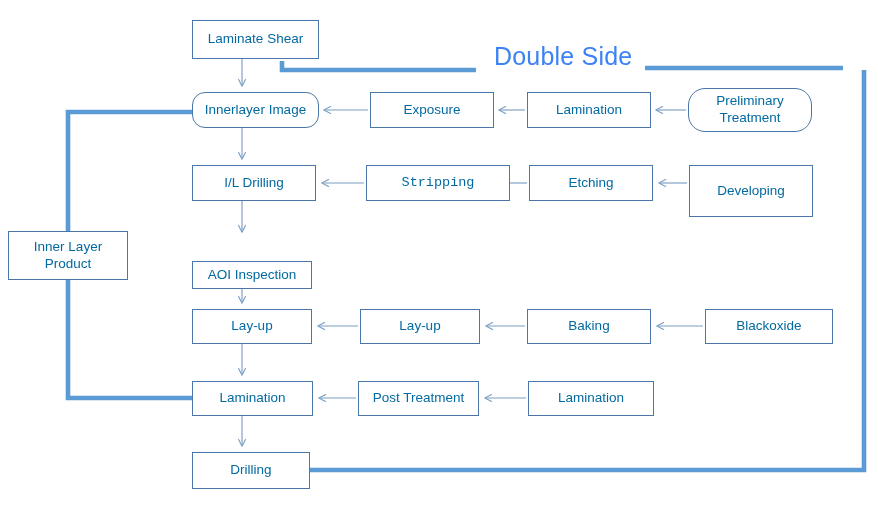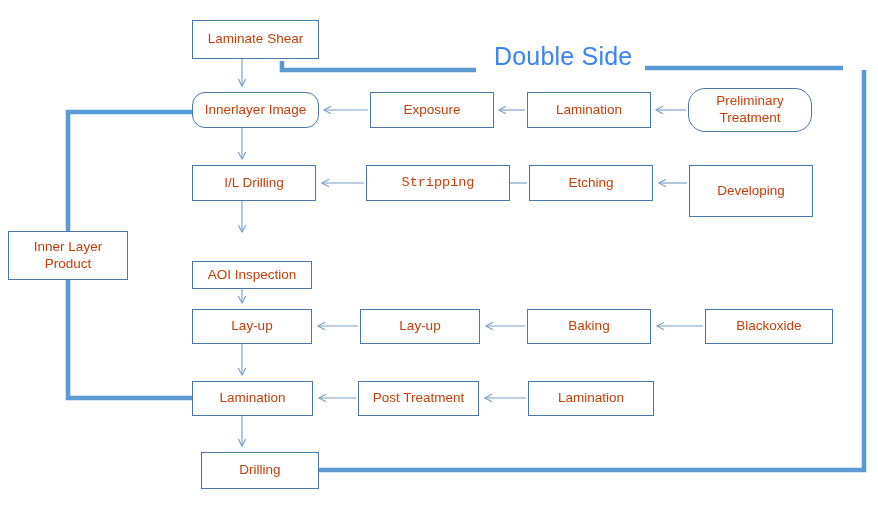--- a/index.html
+++ b/index.html
@@ -24,21 +24,21 @@
     top: 0;
     width: 878px;
     height: 513px;
     pointer-events: none;
   }
   .node {
     position: absolute;
     box-sizing: border-box;
     border: 1px solid #4a77a8;
     background: #ffffff;
-    color: #c2410c;
+    color: #0369a1;
     font-family: "Liberation Sans", sans-serif;
     font-size: 13.5px;
     line-height: 1.25;
     display: flex;
     align-items: center;
     justify-content: center;
     text-align: center;
     padding: 2px 4px;
     white-space: pre-line;
     z-index: 3;
@@ -107,16 +107,16 @@
       <div class="node" style="left: 8px; top: 231px; width: 120px; height: 49px;">Inner Layer
 Product</div>
       <div class="node" style="left: 192px; top: 238px; width: 120px; height: 28px; margin-top: 23px;">AOI Inspection</div>
       <div class="node" style="left: 192px; top: 309px; width: 120px; height: 35px;">Lay-up</div>
       <div class="node" style="left: 360px; top: 309px; width: 120px; height: 35px;">Lay-up</div>
       <div class="node" style="left: 527px; top: 309px; width: 124px; height: 35px; text-align: right;">Baking</div>
       <div class="node" style="left: 705px; top: 309px; width: 128px; height: 35px;">Blackoxide</div>
       <div class="node" style="left: 192px; top: 381px; width: 121px; height: 35px;">Lamination</div>
       <div class="node" style="left: 358px; top: 381px; width: 121px; height: 35px;">Post Treatment</div>
       <div class="node" style="left: 528px; top: 381px; width: 126px; height: 35px;">Lamination</div>
-      <div class="node" style="left: 192px; top: 452px; width: 118px; height: 37px; margin-left: 9px;">Drilling</div>
+      <div class="node" style="left: 192px; top: 452px; width: 118px; height: 37px;">Drilling</div>
     </div>
 
 </div>
 
 </body></html>

